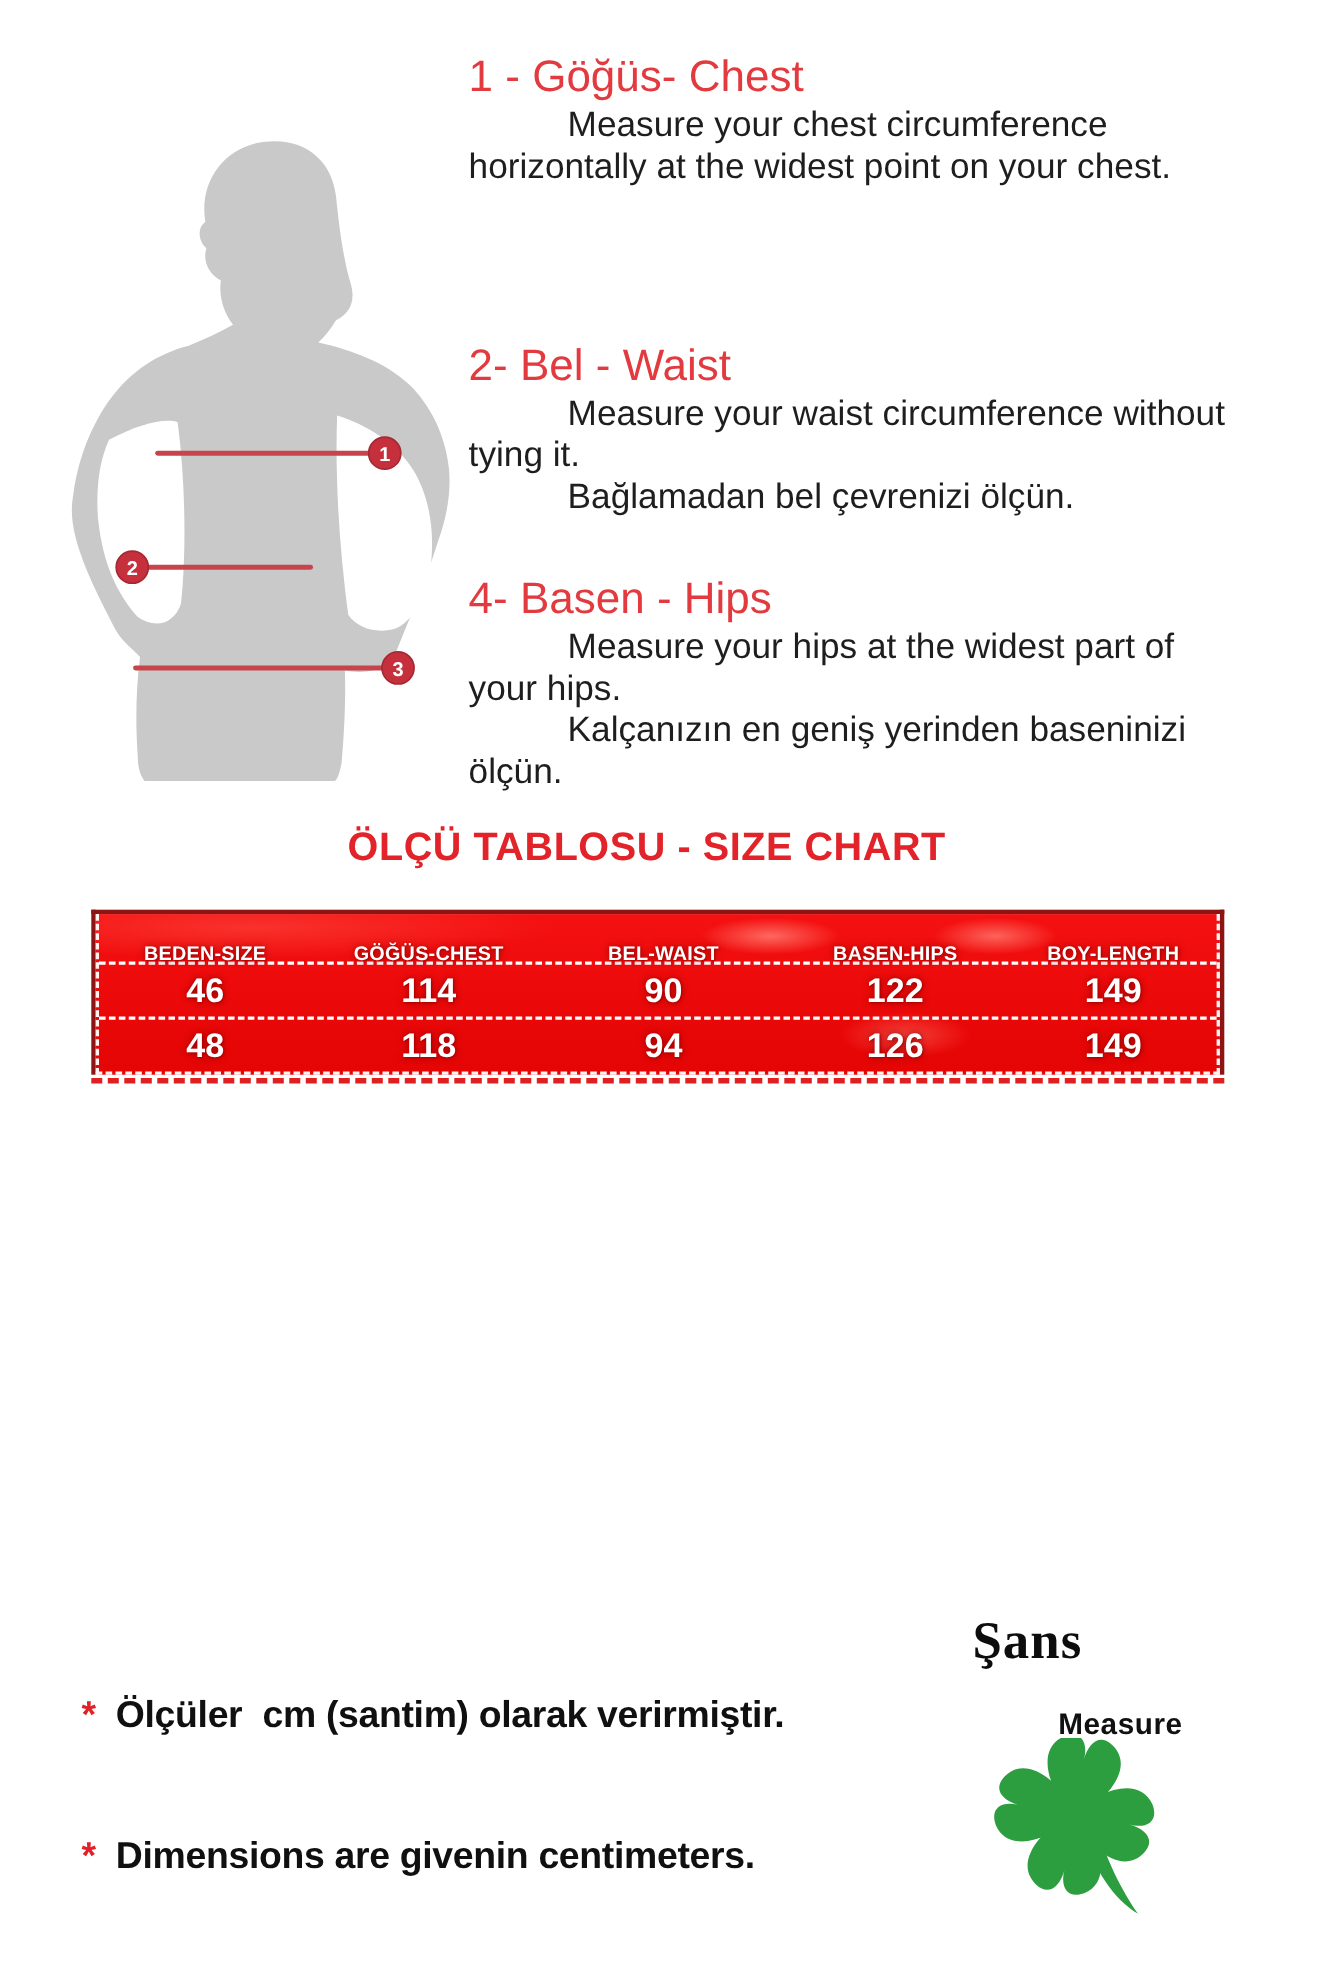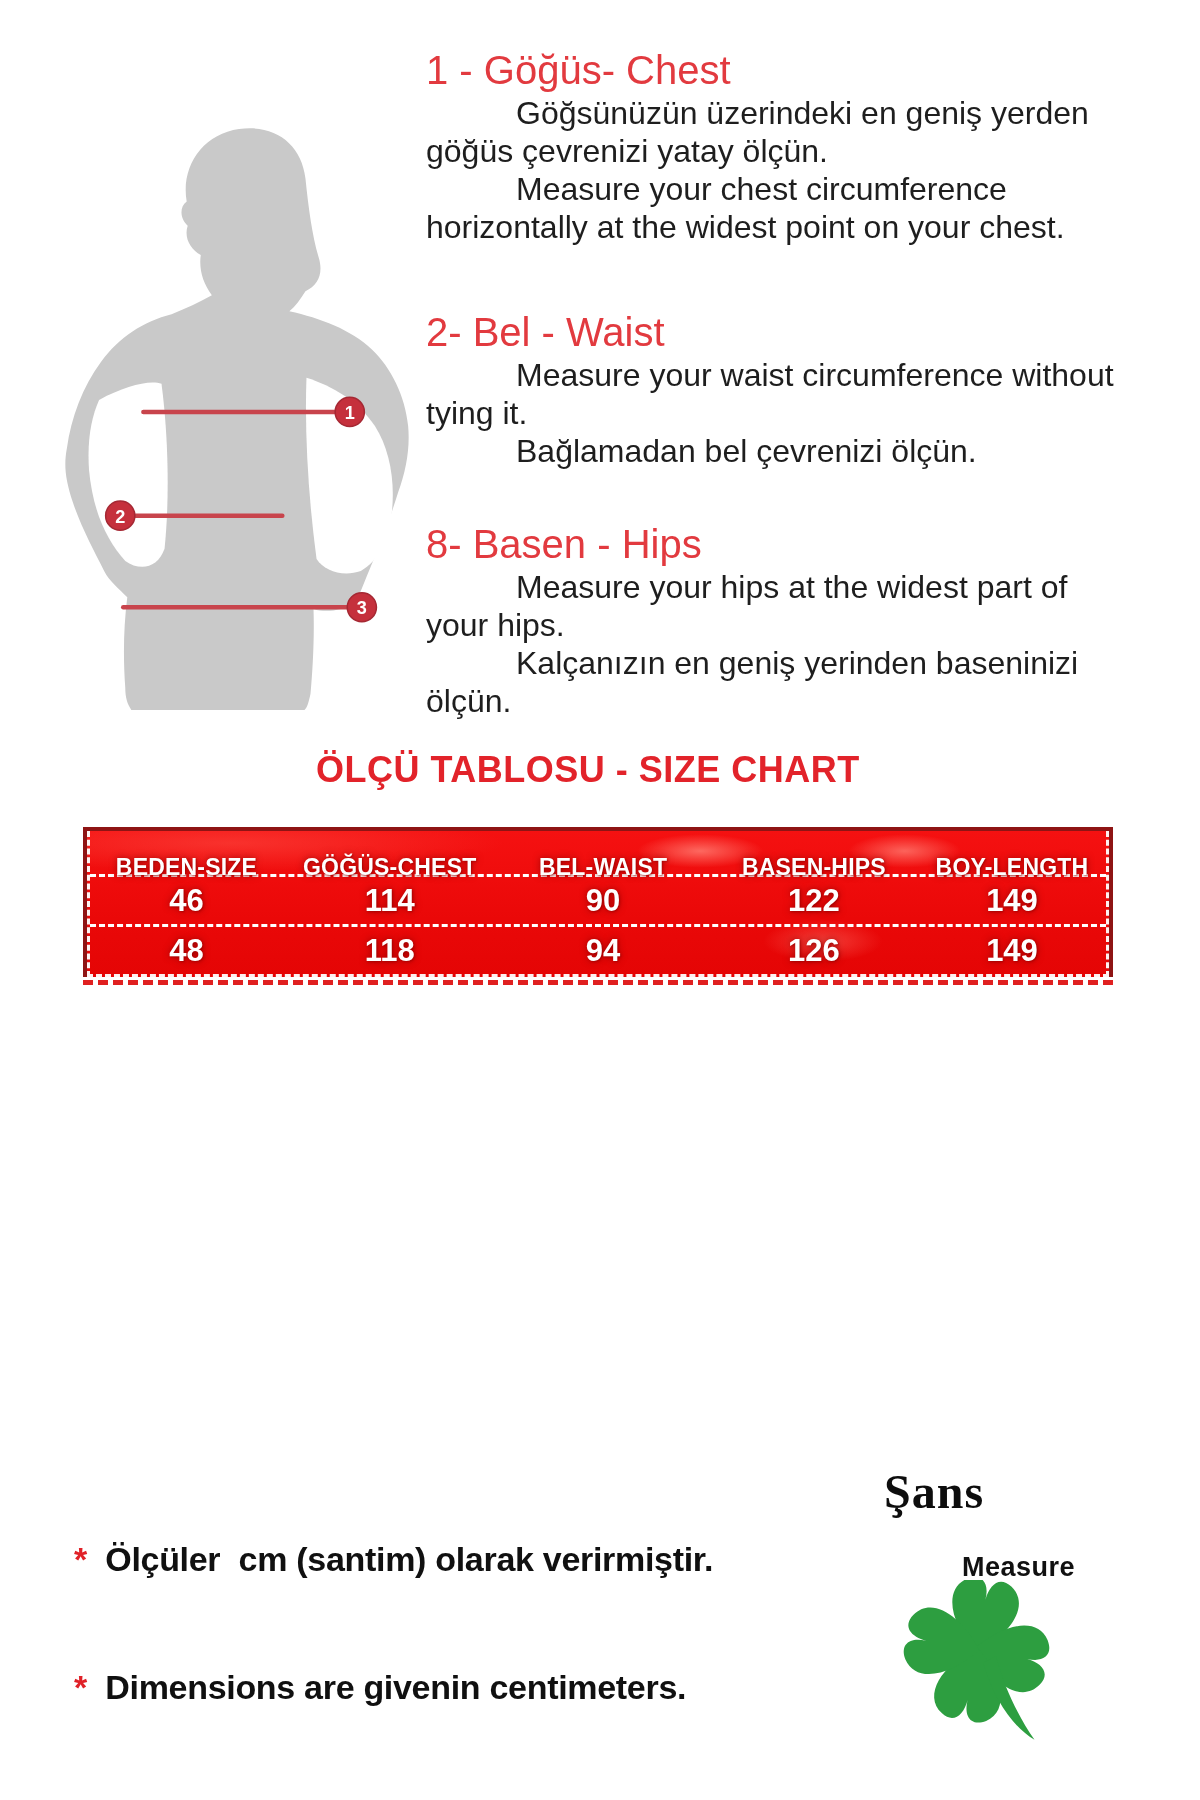--- a/index.html
+++ b/index.html
@@ -47,21 +47,21 @@
     border-right:3px dashed rgba(255,255,255,.95);
     border-bottom:3px dashed rgba(255,255,255,.95);
   }
   .st-row{display:flex;align-items:center;height:47px;}
   .st-row.header{height:43px;}
   .st-row.sep{border-bottom:3px dashed #ffffff;}
   .st-cell{
     text-align:center;color:#ffffff;font-weight:bold;
     text-shadow:0 0 7px rgba(140,0,0,.85), 1px 1px 2px rgba(150,0,0,.6);
   }
-  .st-row.header .st-cell{font-size:23px;letter-spacing:.2px;margin-top:30px;}
+  .st-row.header .st-cell{font-size:18px;letter-spacing:.2px;margin-top:30px;}
   .st-row.data .st-cell{font-size:31px;}
   .c1{width:19%;} .c2{width:21%;} .c3{width:21%;} .c4{width:20.5%;} .c5{width:18.5%;}
   
   .note{position:absolute;left:74px;font-size:34px;font-weight:bold;color:#101010;margin-top:28px;}
   .note-1{top:1512px;}
   .note-2{top:1640px;}
   .note .star{color:#e02128;margin-right:18px;}
   .note .note-text{white-space:pre;letter-spacing:-.3px;}
   
   .logo{position:absolute;left:858px;top:1468px;width:260px;height:290px;}
@@ -134,33 +134,31 @@
     <g>
       <circle cx="301" cy="488" r="14.5" stroke="#a52833" stroke-width="1.5" fill="#c5303c"></circle>
       <text x="301" y="495" text-anchor="middle" font-size="18" font-weight="bold" fill="#ffffff">3</text>
     </g>
   </svg>
 </div>
 
 <div class="sections">
   <div class="section section-1">
     <h3>1 - Göğüs- Chest</h3>
-    <p>Göğsünüzün üzerindeki en geniş yerden
-göğüs çevrenizi yatay ölçün.</p>
     <p>Measure your chest circumference
 horizontally at the widest point on your chest.</p>
   </div>
   <div class="section section-2">
     <h3>2- Bel - Waist</h3>
     <p>Measure your waist circumference without
 tying it.</p>
     <p>Bağlamadan bel çevrenizi ölçün.</p>
   </div>
   <div class="section section-3">
-    <h3>8- Basen - Hips</h3>
+    <h3>4- Basen - Hips</h3>
     <p>Measure your hips at the widest part of
 your hips.</p>
     <p>Kalçanızın en geniş yerinden baseninizi
 ölçün.</p>
   </div>
 </div>
 
 <div class="chart-title">ÖLÇÜ TABLOSU - SIZE CHART</div>
 
 <div class="table-outer">

